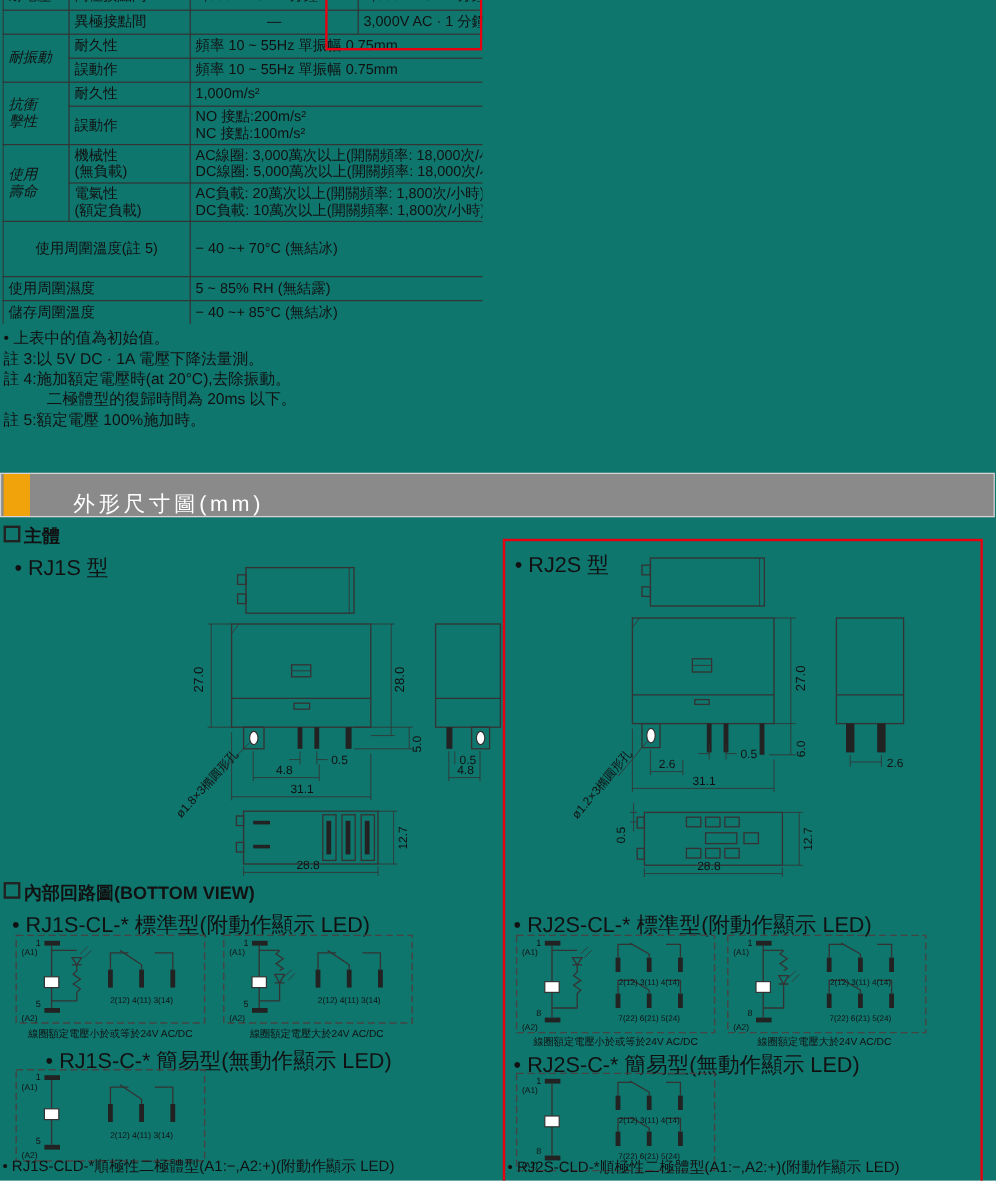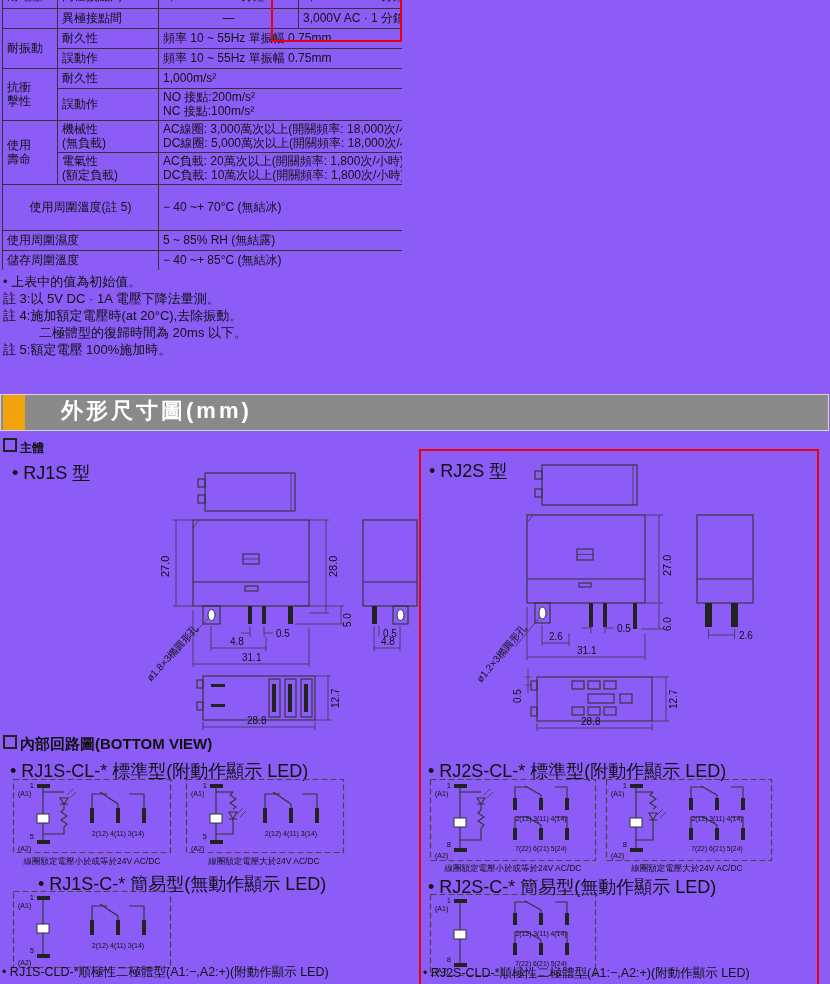--- a/index.html
+++ b/index.html
@@ -1,43 +1,43 @@
 <!DOCTYPE html>
 <html><head>
 <meta charset="utf-8">
 <style>
   html,body{margin:0;padding:0;background:#fff;}
-  .page{position:relative;width:830px;height:984px;overflow:hidden;background:#8b5cf6;
+  .page{position:relative;width:830px;height:984px;overflow:hidden;background:#0f766e;
         font-family:"Liberation Sans","DejaVu Sans",sans-serif;color:#111;}
 
   
   .spec-wrap{position:absolute;left:2px;top:0;width:400px;height:270px;overflow:hidden;}
   table.spec{border-collapse:collapse;width:398px;table-layout:fixed;margin-top:-16px;}
   table.spec td{border:1.5px solid #333;font-size:12px;line-height:1.2;padding:1px 4px;
                 vertical-align:middle;white-space:pre-line;}
-  td.lab{width:46px;} td.sub{width:92px;} td.v1{width:131px;} td.v2{width:127px;}
+  td.lab{width:46px;font-style:italic;} td.sub{width:92px;} td.v1{width:131px;} td.v2{width:127px;}
   td.small{font-size:10.5px;}
   .flexcell{display:flex;justify-content:center;}
   .red-frame-top{position:absolute;left:269px;top:-4px;width:127px;height:42px;
                  border:2px solid #e60012;pointer-events:none;}
 
   
   .notes{position:absolute;left:3px;top:273px;font-size:13px;line-height:17px;}
   .notes .ind{padding-left:36px;}
 
   
   .section-bar{position:absolute;left:0;top:394px;width:829px;height:37px;background:#8a8a8a;
                border:1px solid #d5d5d5;box-sizing:border-box;}
   .section-bar .orange{position:absolute;left:2px;top:0;bottom:0;width:22px;background:#f0a30a;}
-  .section-bar .title{position:absolute;left:60px;top:1px;font-size:22px;font-weight:bold;
+  .section-bar .title{position:absolute;left:60px;top:13px;font-size:18px;font-weight:normal;
                       color:#fff;letter-spacing:3px;}
 
   
   .sq-icon{display:inline-block;width:10px;height:10px;border:2px solid #222;margin-right:3px;}
-  .h-main{position:absolute;left:3px;top:438px;font-size:12px;font-weight:bold;}
+  .h-main{position:absolute;left:3px;top:438px;font-size:15px;font-weight:bold;}
   .h-circ{position:absolute;left:3px;top:735px;font-size:15px;font-weight:bold;}
   .model-label{position:absolute;font-size:18px;}
   .cld-label{position:absolute;font-size:12.5px;}
 
   
   svg .ln{stroke:#333;fill:none;stroke-width:1.1;}
   svg .thin{stroke:#333;fill:none;stroke-width:0.7;}
   svg .blk{fill:#222;stroke:none;}
   svg .wht{fill:#fff;stroke:#333;stroke-width:1;}
   svg text{fill:#111;font-family:"Liberation Sans",sans-serif;}

